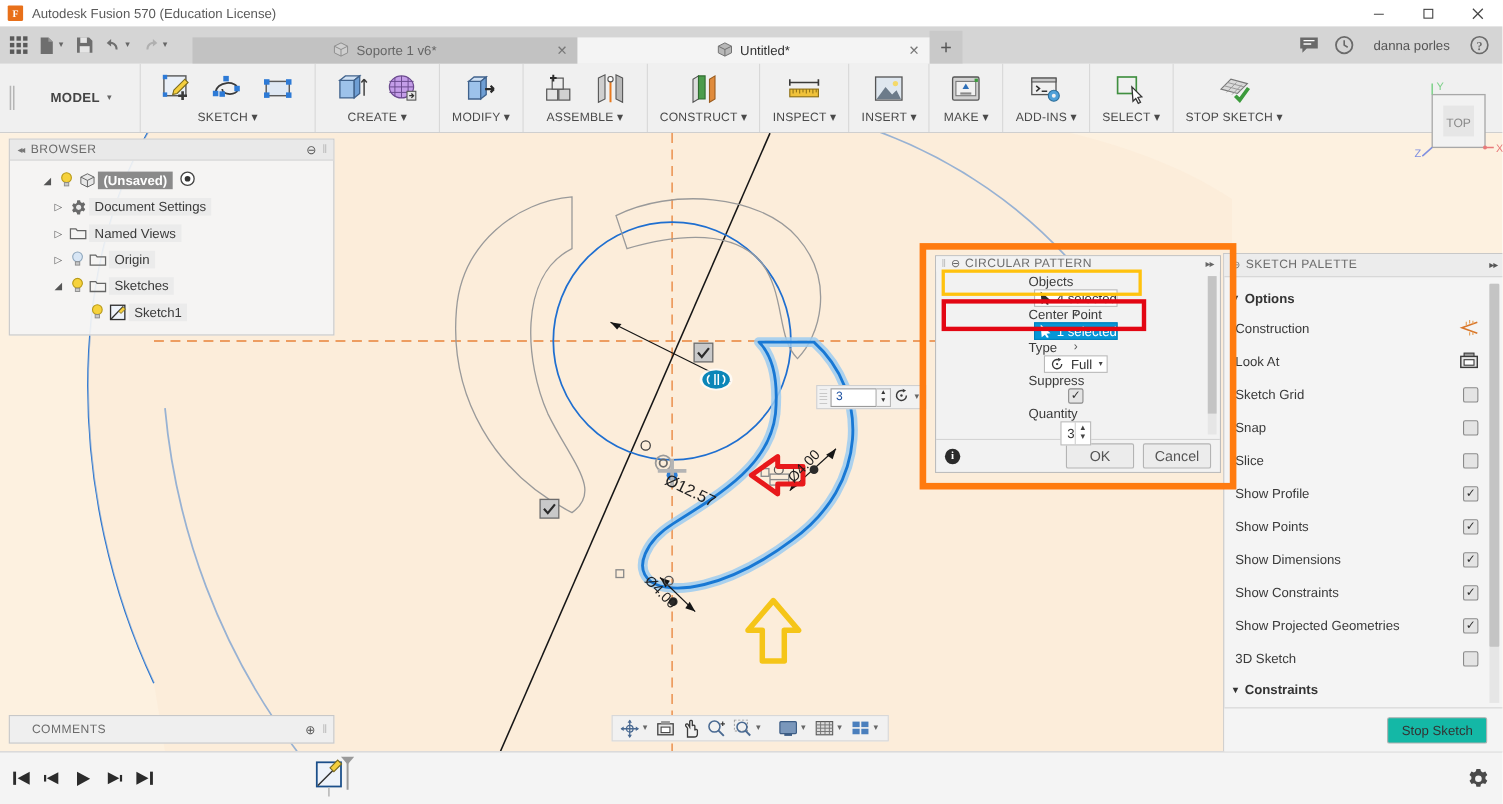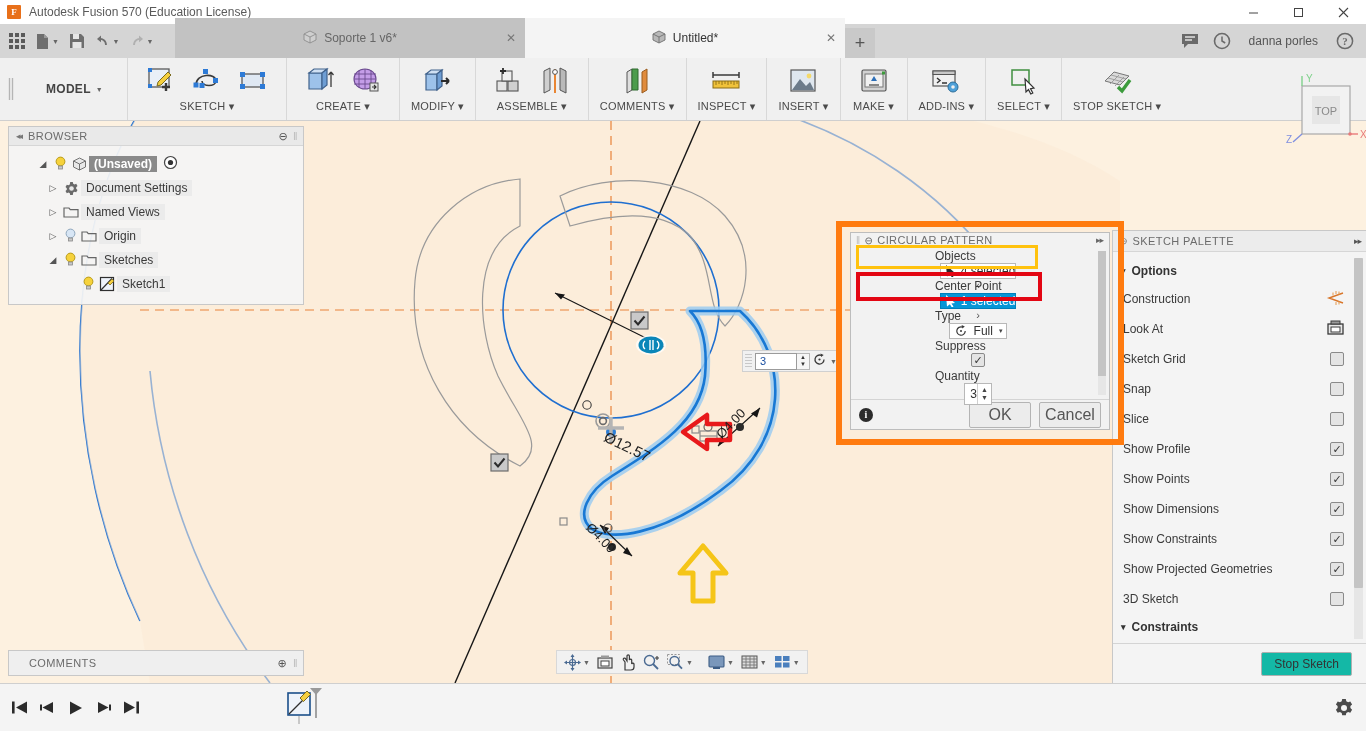--- a/index.html
+++ b/index.html
@@ -40,21 +40,21 @@
   .qat-btn {
     width: 26px; height: 30px; display: flex; align-items: center; justify-content: center;
     color: #555; position: relative;
   }
   .qat-btn.wide { width: 34px; }
   .caret { font-size: 7px; color: #666; margin-left: 1px; }
   .grid-icon { display: grid; grid-template-columns: repeat(3,4px); grid-template-rows: repeat(3,4px); gap: 2px; }
   .grid-icon i { background: #5a5a5a; display:block; }
 
   .doc-tab {
-    height: 40px; display: flex; align-items: center; padding: 0 10px;
+    height: 24px; display: flex; align-items: center; padding: 0 10px;
     font-size: 12px; color: #555; position: relative; min-width: 300px;
     justify-content: center;
   }
   .doc-tab.inactive { background: #c2c2c2; color: #666; }
   .doc-tab.active { background: #f4f4f4; color: #333; }
   .doc-tab .cube { margin-right: 7px; }
   .doc-tab .tclose { position: absolute; right: 9px; font-size: 12px; color: #777; }
   .tab-plus {
     width: 30px; height: 30px; display: flex; align-items: center; justify-content: center;
     background: #c9c9c9; color: #555; font-size: 18px; font-weight: 300;
@@ -198,21 +198,21 @@
     height: 34px; border-top: 1px solid #d4d4d4; display: flex; align-items: center;
     padding: 0 8px; gap: 8px;
   }
   .info-dot {
     width: 14px; height: 14px; border-radius: 50%; background: #2b2b2b; color: #fff;
     font-size: 10px; font-weight: bold; display:flex; align-items:center; justify-content:center;
     font-family: "Liberation Serif", serif;
   }
   .dlg-footer .spacer { flex: 1; }
   .dbtn {
-    font-size: 16px; padding: 3px 0; width: 62px; text-align: center;
+    font-size: 13px; padding: 3px 0; width: 62px; text-align: center;
     background: #ececec; border: 1px solid #b4b4b4; color: #555; border-radius: 2px;
   }
   .hl-yellow {
     position: absolute; left: 856px; top: 245px; width: 182px; height: 24px;
     border: 3px solid #ffc20e; z-index: 45;
   }
   .hl-red {
     position: absolute; left: 856px; top: 272px; width: 186px; height: 29px;
     border: 4px solid #e30613; z-index: 45;
   }
@@ -474,21 +474,21 @@
     <div class="rgroup">
       <div class="rgroup-items">
         <div class="rbtn">
           <svg width="32" height="32" viewBox="0 0 32 32">
             <path d="M6 7l5-3v21l-5 3z" fill="#dedede" stroke="#555" stroke-width="1"></path>
             <path d="M11 4h6v21h-6z" fill="#4c9c4c" stroke="#2f6b2f" stroke-width="1"></path>
             <path d="M21 7l5-3v21l-5 3z" fill="#e08b3c" stroke="#9a5c1f" stroke-width="1"></path>
           </svg>
         </div>
       </div>
-      <div class="rlabel">COMMENTS ▾</div>
+      <div class="rlabel">CONSTRUCT ▾</div>
     </div>
 
     <div class="rgroup">
       <div class="rgroup-items">
         <div class="rbtn">
           <svg width="36" height="32" viewBox="0 0 36 32">
             <path d="M5 10h26M5 7v6M31 7v6" stroke="#3a3a3a" stroke-width="1.5" fill="none"></path>
             <rect x="5" y="16" width="26" height="7" fill="#f0c23a" stroke="#8a6d14" stroke-width="1"></rect>
             <path d="M8 16v4M11 16v3M14 16v4M17 16v3M20 16v4M23 16v3M26 16v4M29 16v3" stroke="#8a6d14" stroke-width=".9"></path>
           </svg>

